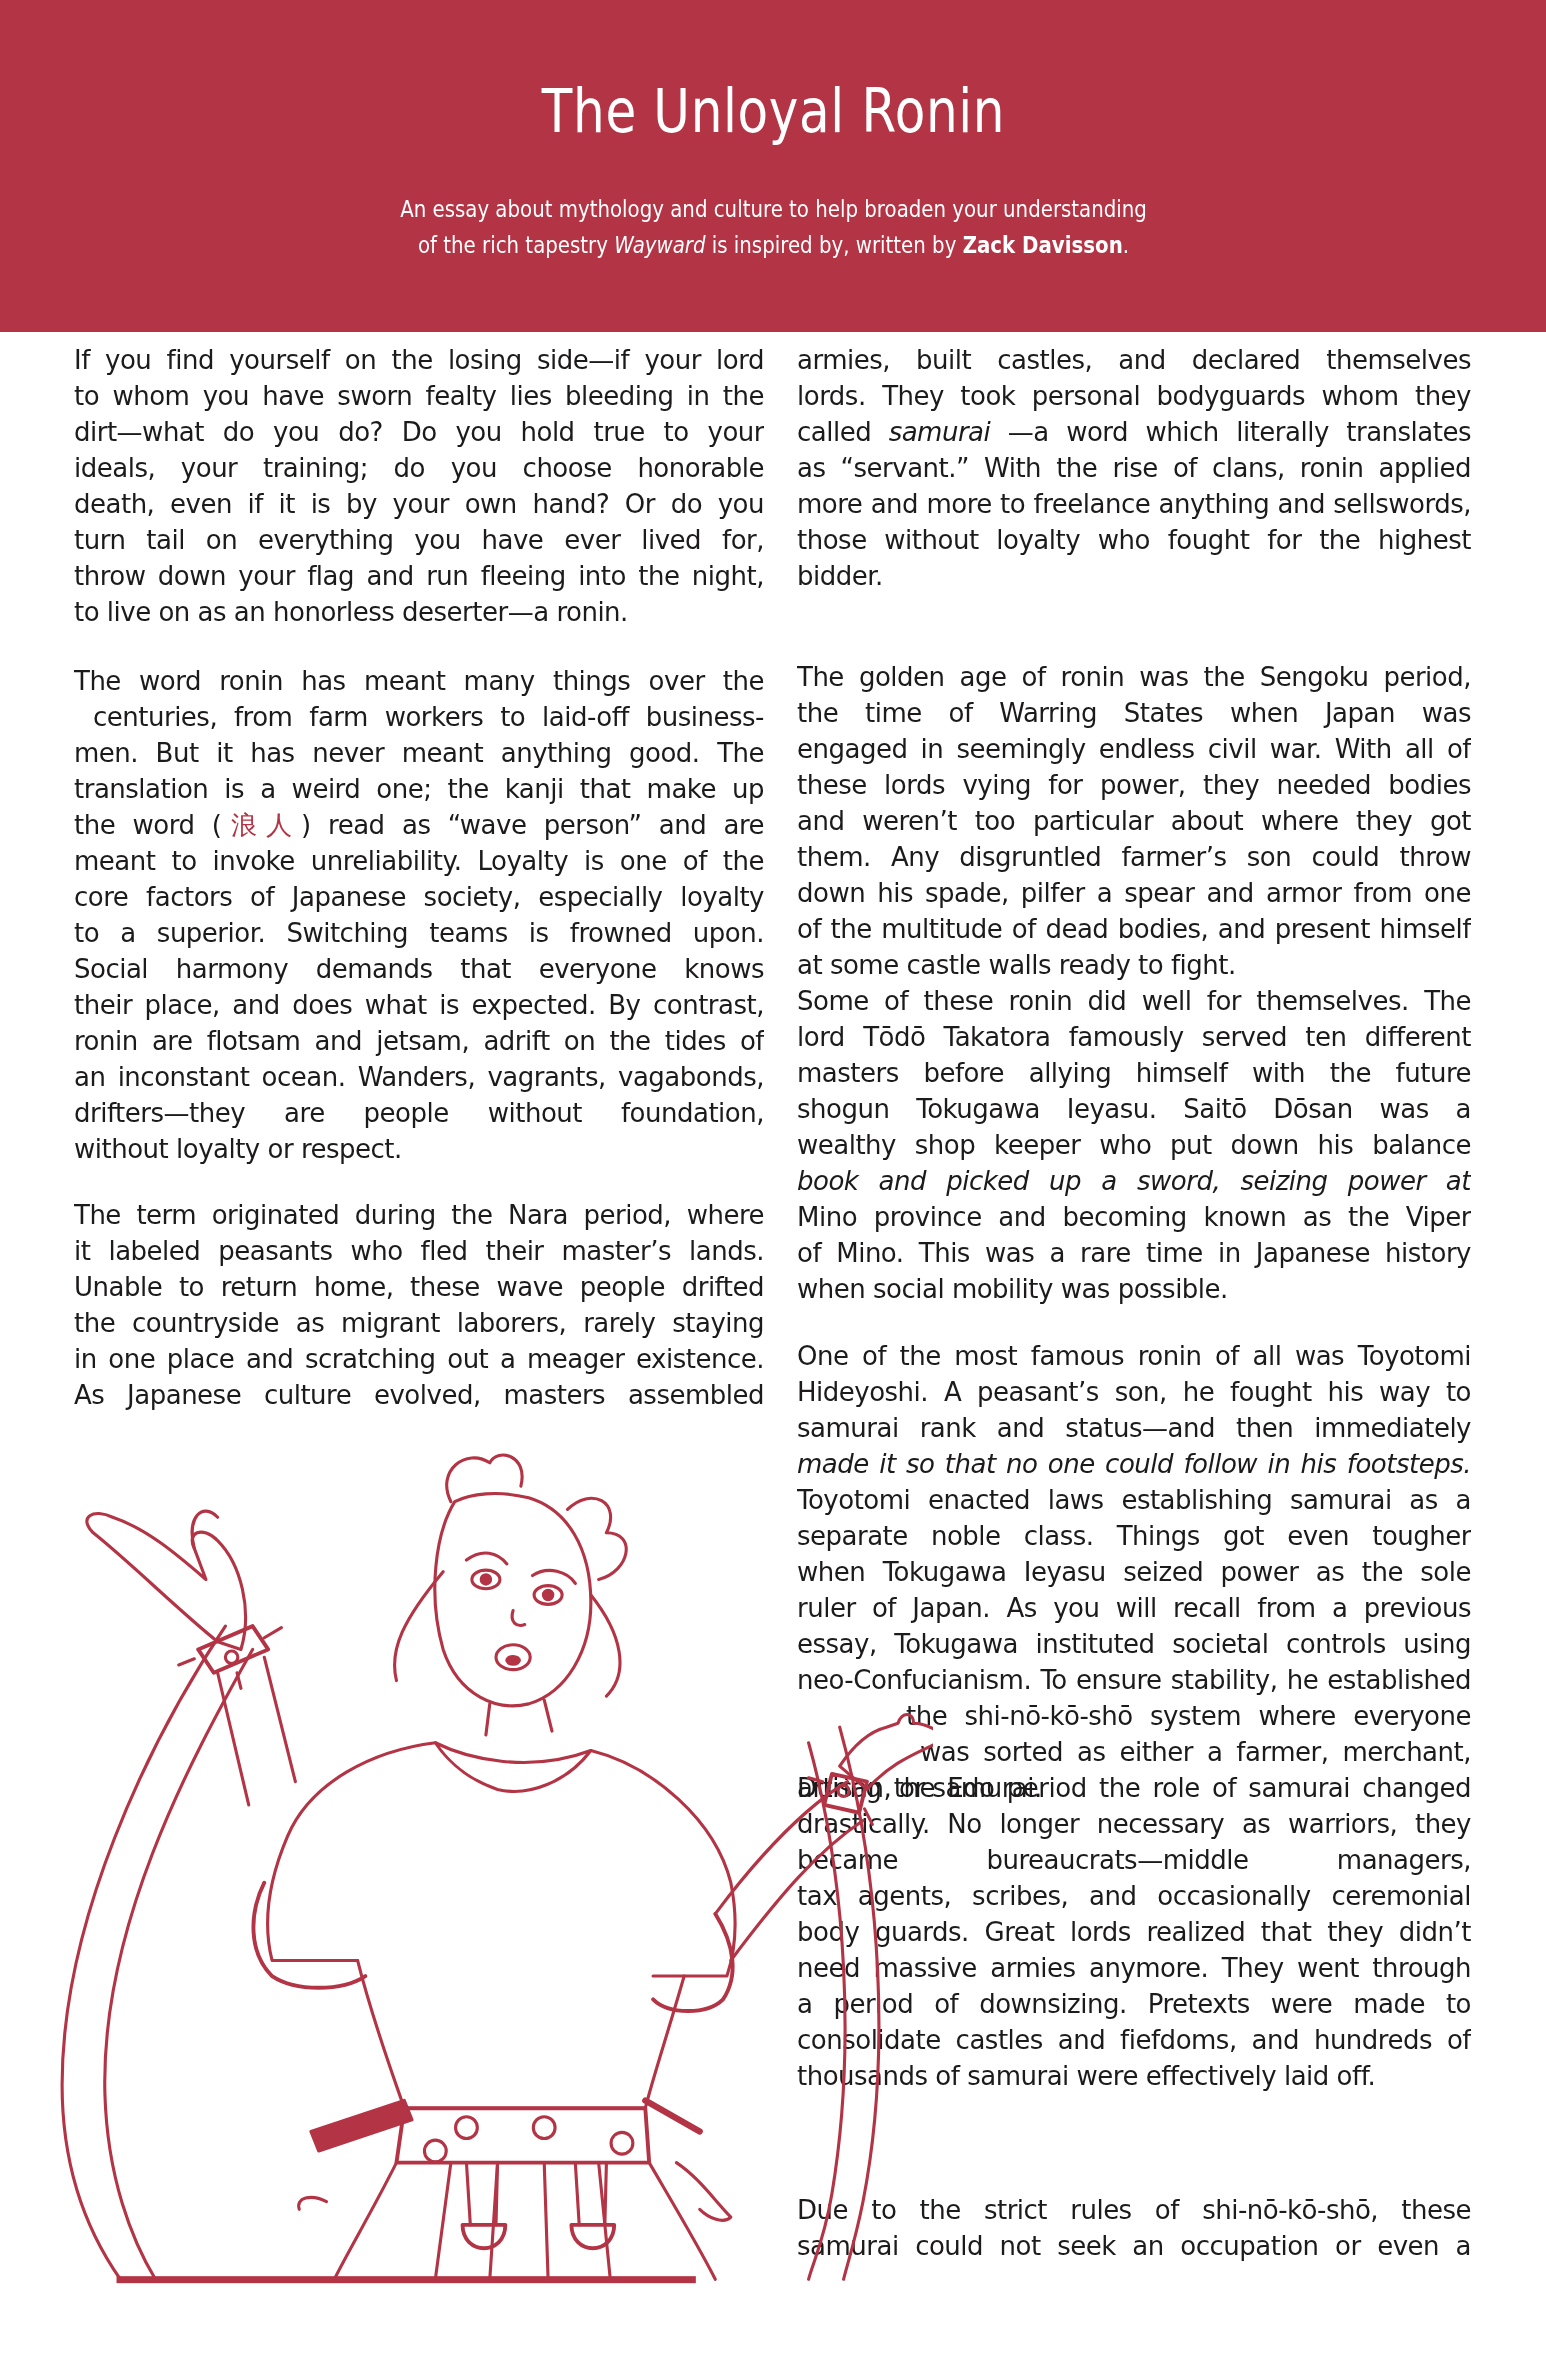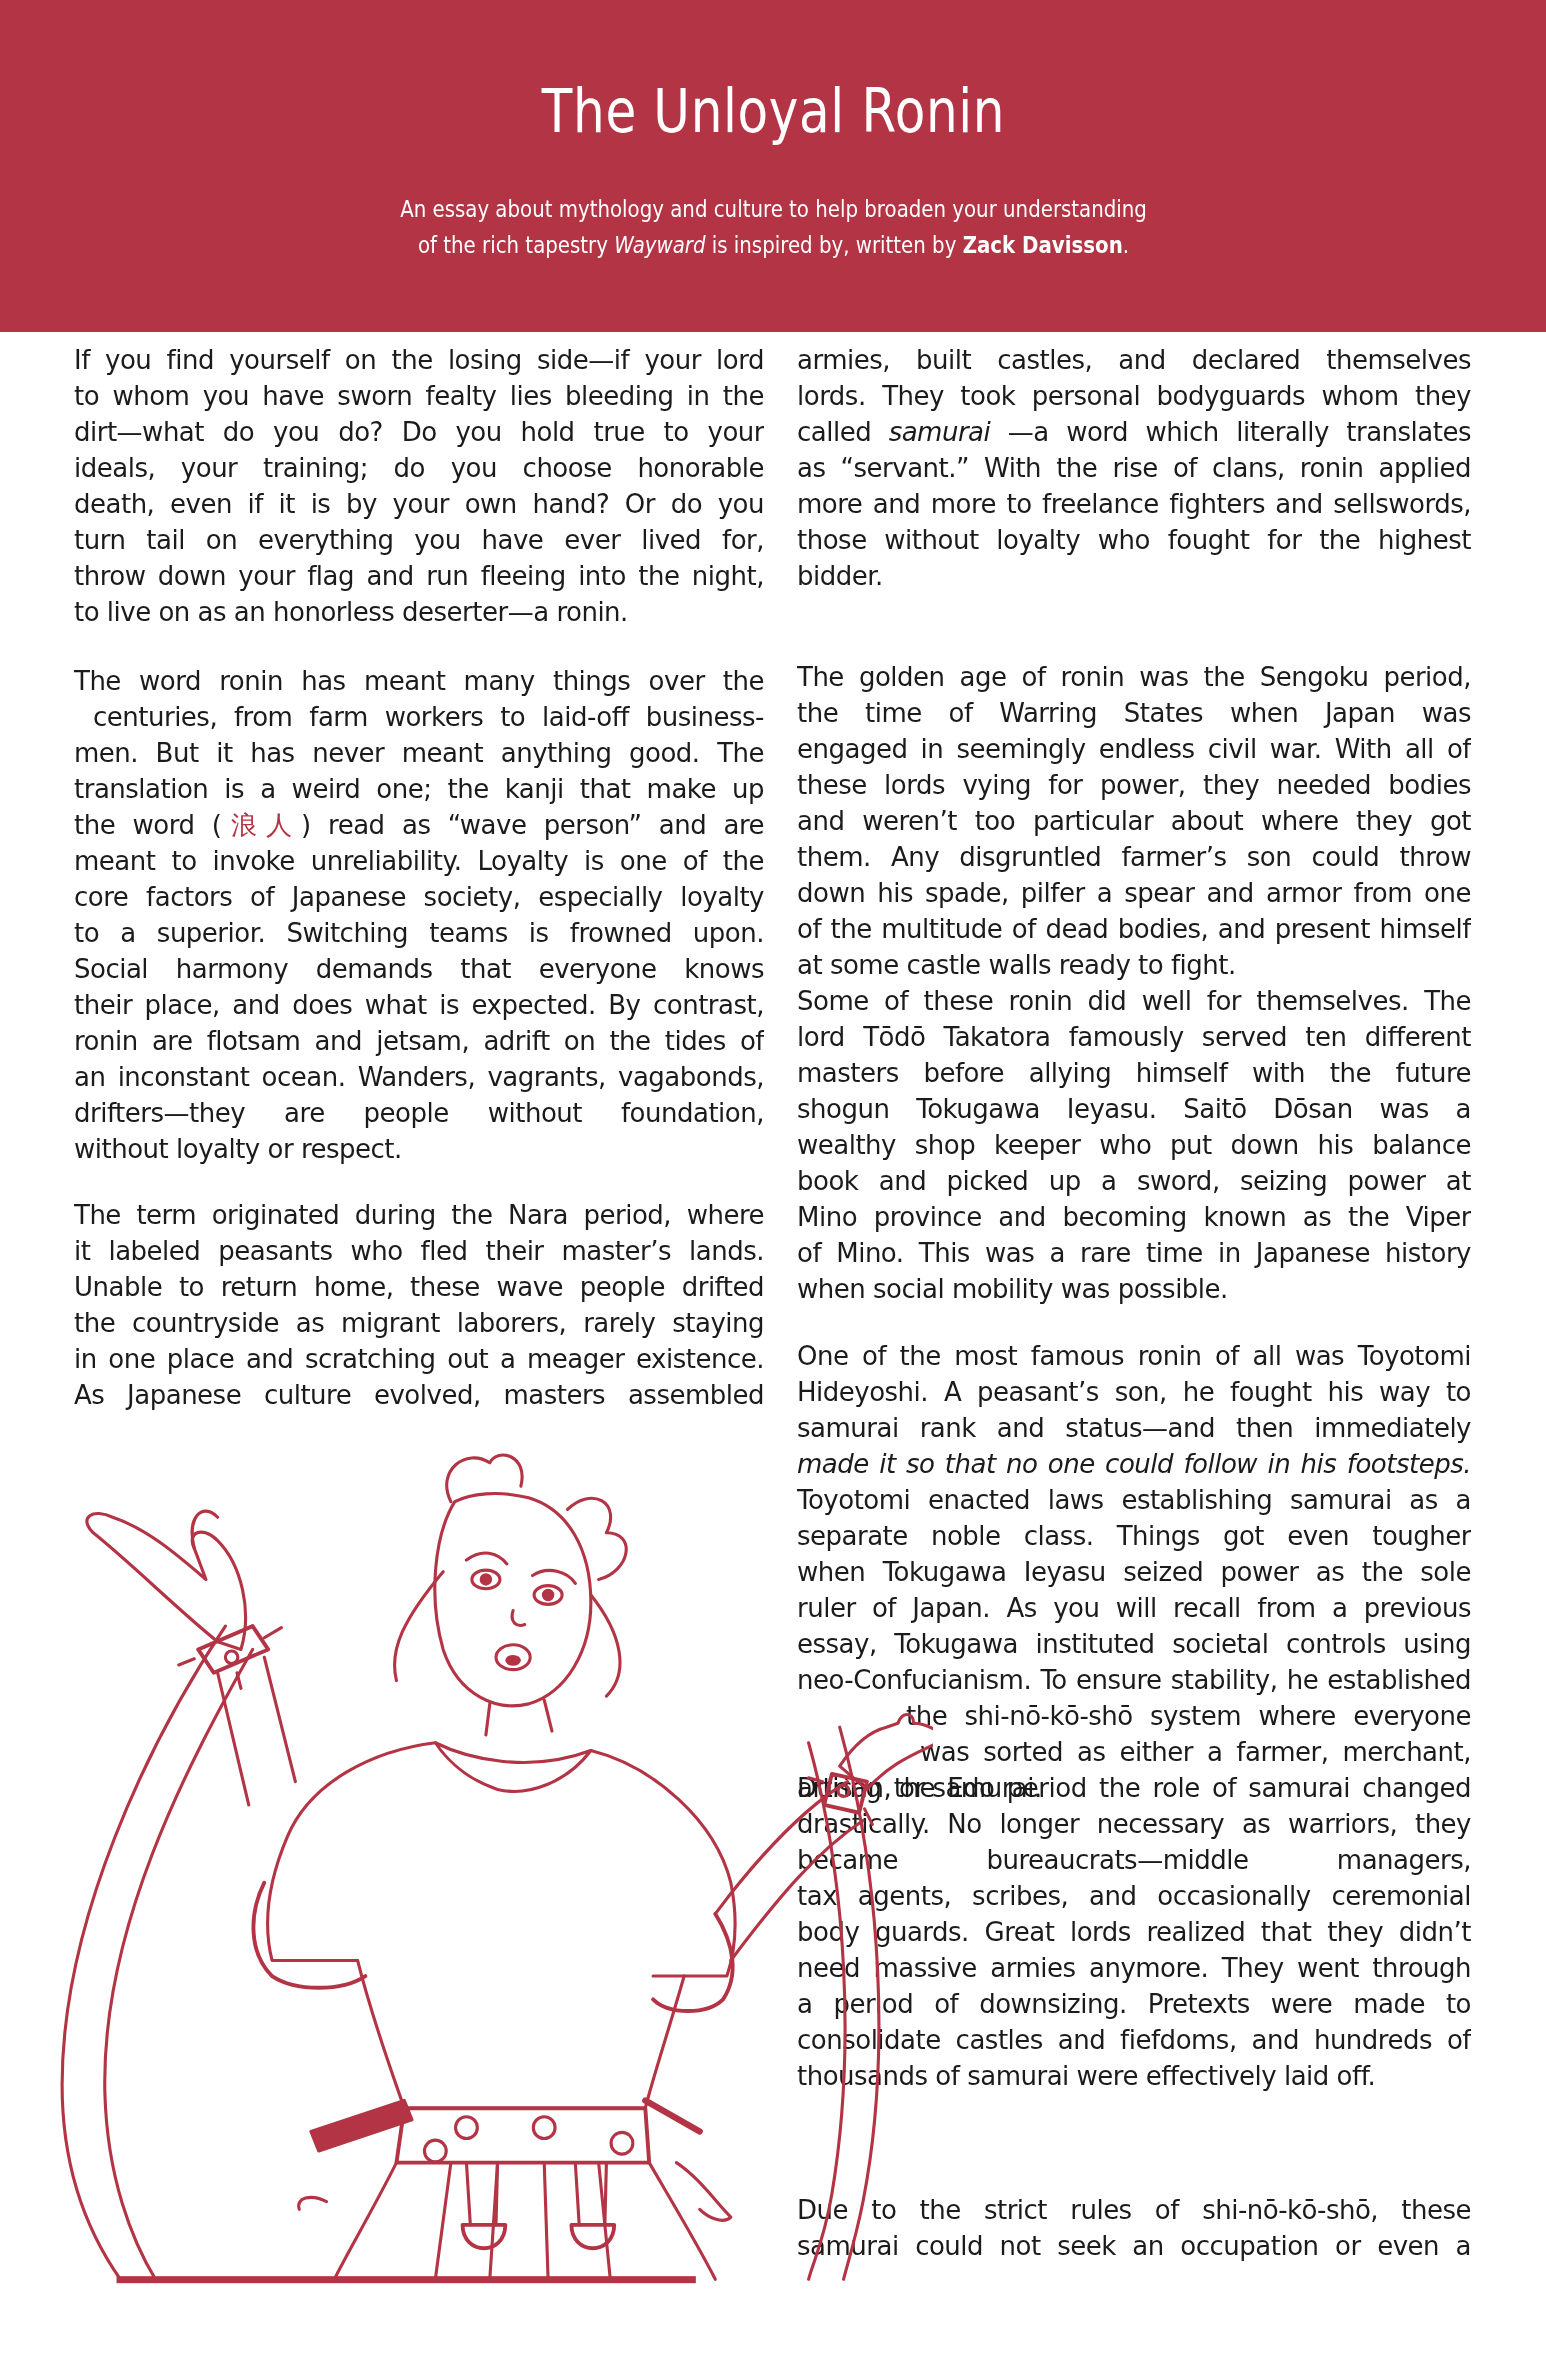--- a/index.html
+++ b/index.html
@@ -79,21 +79,21 @@
   </div>
 </div>
 
 <div class="column col-right">
 
   <div class="para" style="top:342px">
     <span class="line just" style="letter-spacing: -0.5px;">armies, built castles, and declared themselves</span>
     <span class="line just" style="letter-spacing: -0.5px;">lords. They took personal bodyguards whom they</span>
     <span class="line just" style="letter-spacing: -0.5px;"><span>called </span><em>samurai</em><span> —a word which literally translates</span></span>
     <span class="line just" style="letter-spacing: -0.5px;">as “servant.” With the rise of clans, ronin applied</span>
-    <span class="line just" style="letter-spacing: -0.5px;">more and more to freelance fighters and sellswords,</span>
+    <span class="line just" style="letter-spacing: -0.5px;">more and more to freelance anything and sellswords,</span>
     <span class="line just" style="letter-spacing: -0.5px;">those without loyalty who fought for the highest</span>
     <span class="line" style="letter-spacing: -0.5px;">bidder.</span>
   </div>
 
   <div class="para" style="top:659px">
     <span class="line just" style="letter-spacing: -0.5px;">The golden age of ronin was the Sengoku period,</span>
     <span class="line just" style="letter-spacing: -0.5px;">the time of Warring States when Japan was</span>
     <span class="line just" style="letter-spacing: -0.5px;">engaged in seemingly endless civil war. With all of</span>
     <span class="line just" style="letter-spacing: -0.5px;">these lords vying for power, they needed bodies</span>
     <span class="line just" style="letter-spacing: -0.5px;">and weren’t too particular about where they got</span>
@@ -102,21 +102,21 @@
     <span class="line just" style="letter-spacing: -0.5px;">of the multitude of dead bodies, and present himself</span>
     <span class="line" style="letter-spacing: -0.5px;">at some castle walls ready to fight.</span>
   </div>
 
   <div class="para" style="top:983px">
     <span class="line just" style="letter-spacing: -0.5px;">Some of these ronin did well for themselves. The</span>
     <span class="line just" style="letter-spacing: -0.5px;">lord Tōdō Takatora famously served ten different</span>
     <span class="line just" style="letter-spacing: -0.5px;">masters before allying himself with the future</span>
     <span class="line just" style="letter-spacing: -0.5px;">shogun Tokugawa Ieyasu. Saitō Dōsan was a</span>
     <span class="line just" style="letter-spacing: -0.5px;">wealthy shop keeper who put down his balance</span>
-    <span class="line just" style="letter-spacing: -0.5px;">book and picked up a sword, seizing power at</span>
+    <span class="line just" style="letter-spacing: -0.5px; font-style: italic;">book and picked up a sword, seizing power at</span>
     <span class="line just" style="letter-spacing: -0.5px;">Mino province and becoming known as the Viper</span>
     <span class="line just" style="letter-spacing: -0.5px;">of Mino. This was a rare time in Japanese history</span>
     <span class="line" style="letter-spacing: -0.5px;">when social mobility was possible.</span>
   </div>
 
   <div class="para" style="top:1338px">
     <span class="line just" style="letter-spacing: -0.5px;">One of the most famous ronin of all was Toyotomi</span>
     <span class="line just" style="letter-spacing: -0.5px;">Hideyoshi. A peasant’s son, he fought his way to</span>
     <span class="line just" style="letter-spacing: -0.5px;">samurai rank and status—and then immediately</span>
     <span class="line just" style="letter-spacing: -0.5px; font-style: italic;">made it so that no one could follow in his footsteps.</span>

